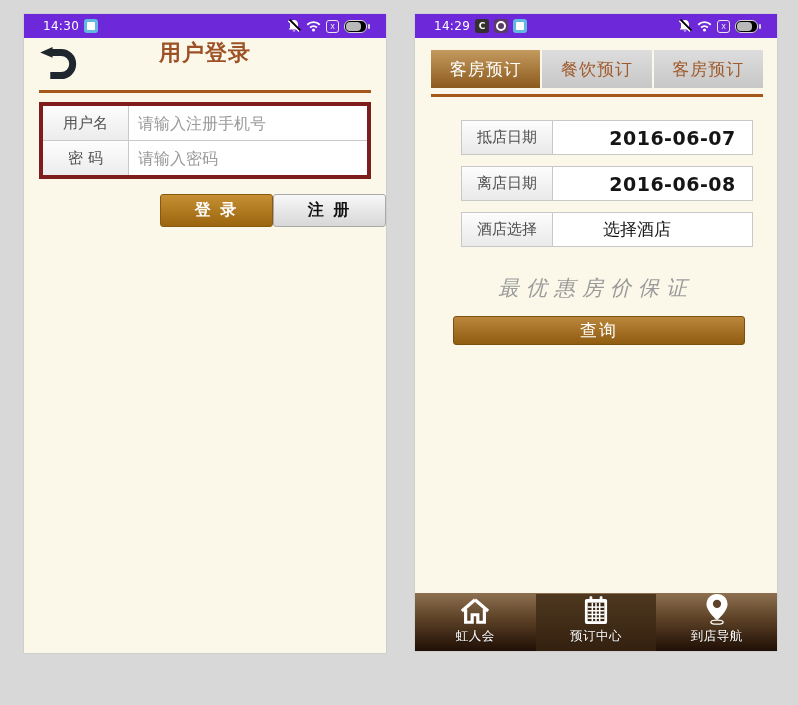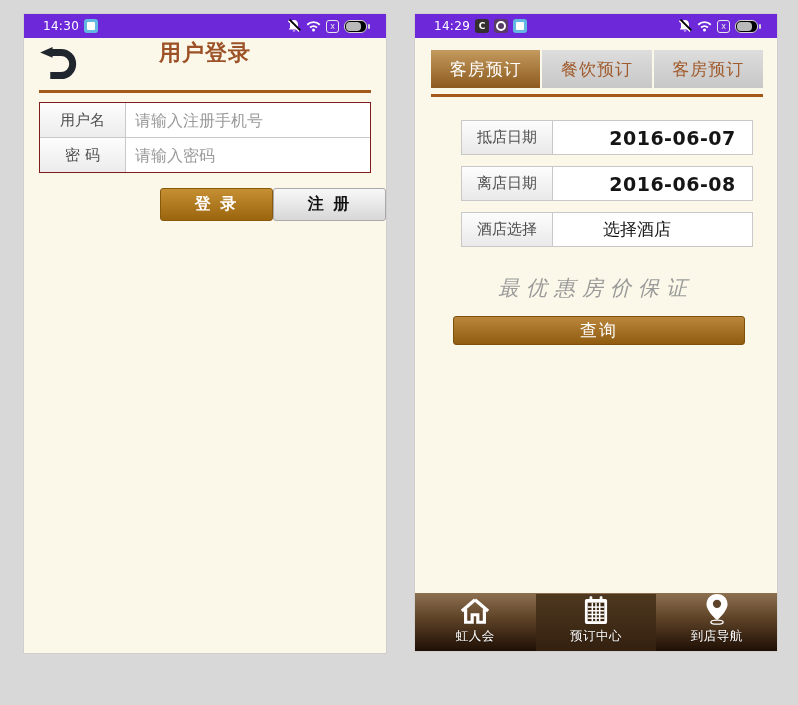--- a/index.html
+++ b/index.html
@@ -23,21 +23,21 @@
   .simx{width:11px;height:11px;border:1.5px solid #e8e8e8;border-radius:3px;color:#e8e8e8;font-size:8px;line-height:11px;text-align:center;font-style:normal;}
   .batt{width:21px;height:11px;border:1.5px solid #d6d6d6;border-radius:6px;position:relative;background:#000;}
   .batt i{position:absolute;left:1px;top:1px;bottom:1px;width:15px;background:#b9b9b9;border-radius:4px;}
   .batt:after{content:"";position:absolute;right:-4px;top:3px;width:2px;height:5px;background:#d6d6d6;border-radius:1px;}
 
   
   .lheader{position:relative;height:52px;display:flex;align-items:flex-start;justify-content:center;}
   .back-btn{position:absolute;left:14px;top:9px;width:40px;height:36px;background:none;border:none;padding:0;cursor:pointer;}
   .page-title{margin:0;font-size:22px;font-weight:600;color:#9c5126;letter-spacing:1px;}
   .rule{height:3px;background:#a4591b;margin:0 15px;}
-  .login-table{margin:9px 15px 0 15px;border:1px solid #7f1d1d;background:#fff;}
+  .login-table{margin:9px 15px 0 15px;border:4px solid #7f1d1d;background:#fff;}
   .lrow{display:flex;height:34px;align-items:stretch;}
   .lrow + .lrow{border-top:1px solid #c9c9c9;}
   .cell-label{width:85px;background:linear-gradient(#fdfdfd,#ececec);border-right:1px solid #c9c9c9;display:flex;align-items:center;justify-content:center;font-size:15px;color:#4f4f4f;}
   .cell-input{flex:1;border:none;outline:none;background:#fff;font-size:16px;padding:0 9px;color:#222;font-family:inherit;}
   .cell-input::placeholder{color:#9a9a9a;opacity:1;}
   .btn-zone{display:flex;justify-content:flex-end;margin-top:15px;}
   .btn{width:113px;height:33px;border-radius:3px;font-size:16px;font-weight:600;letter-spacing:2px;cursor:pointer;font-family:inherit;}
   .btn-primary{background:linear-gradient(#c68f33,#9a650e);border:1px solid #8a5a0c;color:#fff;}
   .btn-secondary{background:linear-gradient(#f8f8f8,#d7d7d7);border:1px solid #a9a9a9;color:#111;}
 

